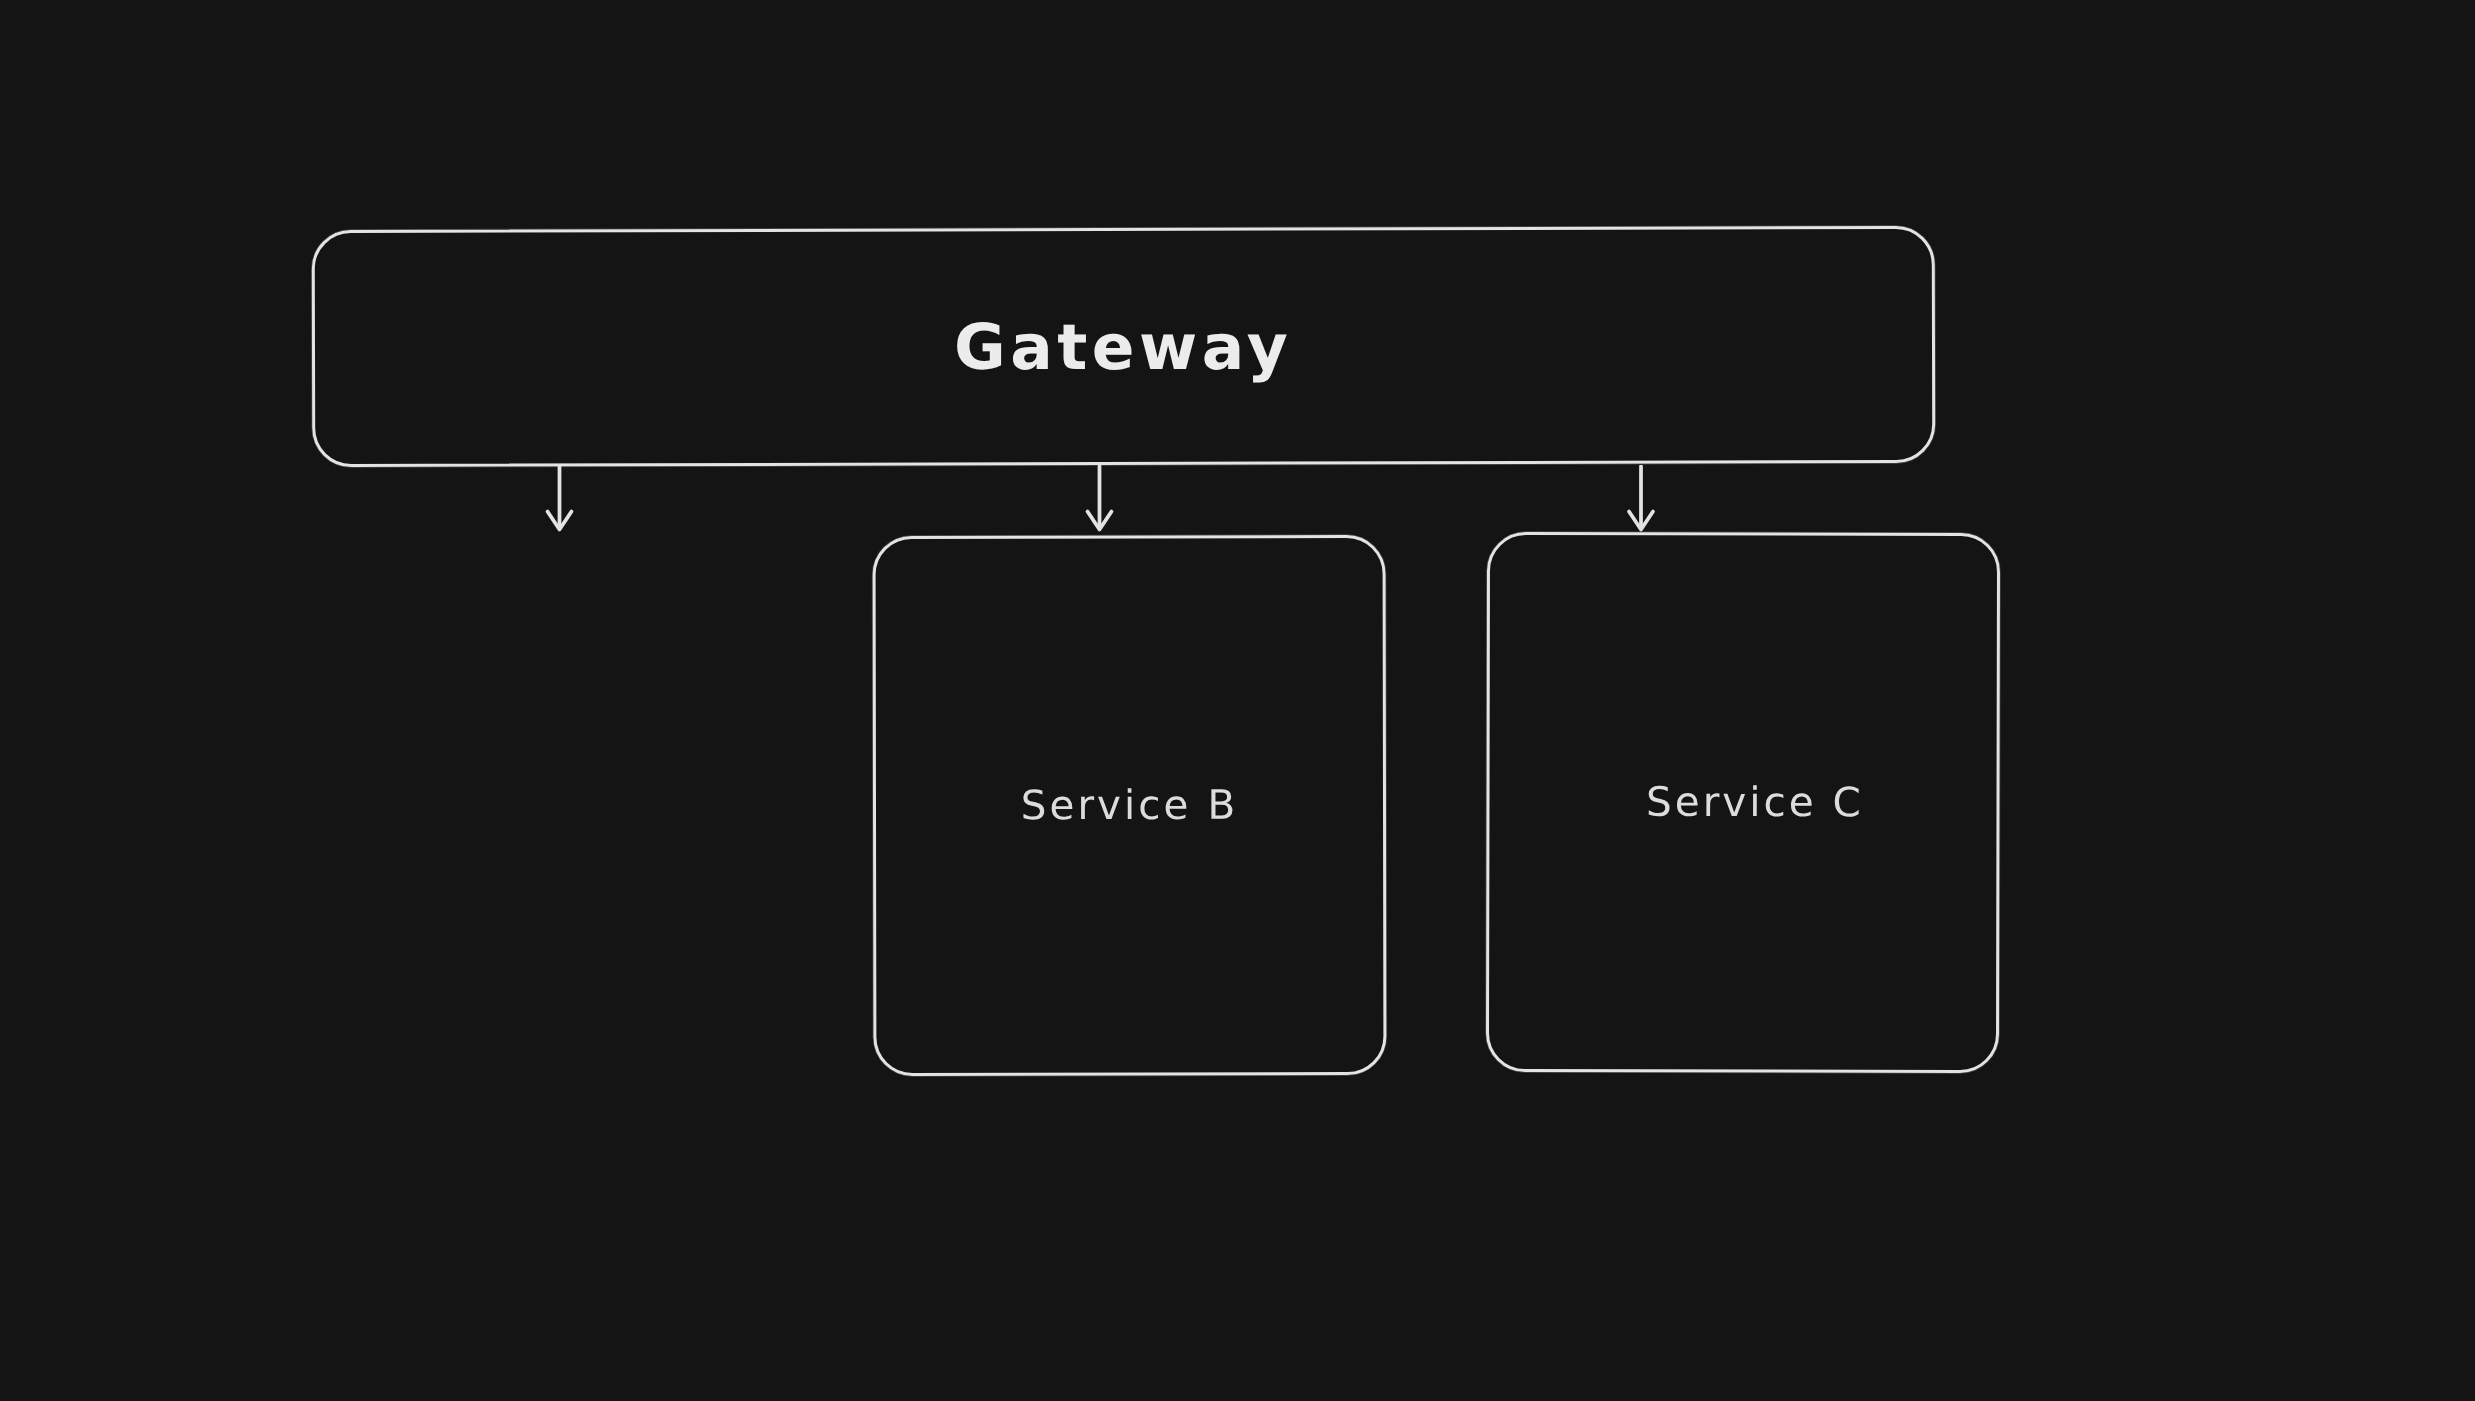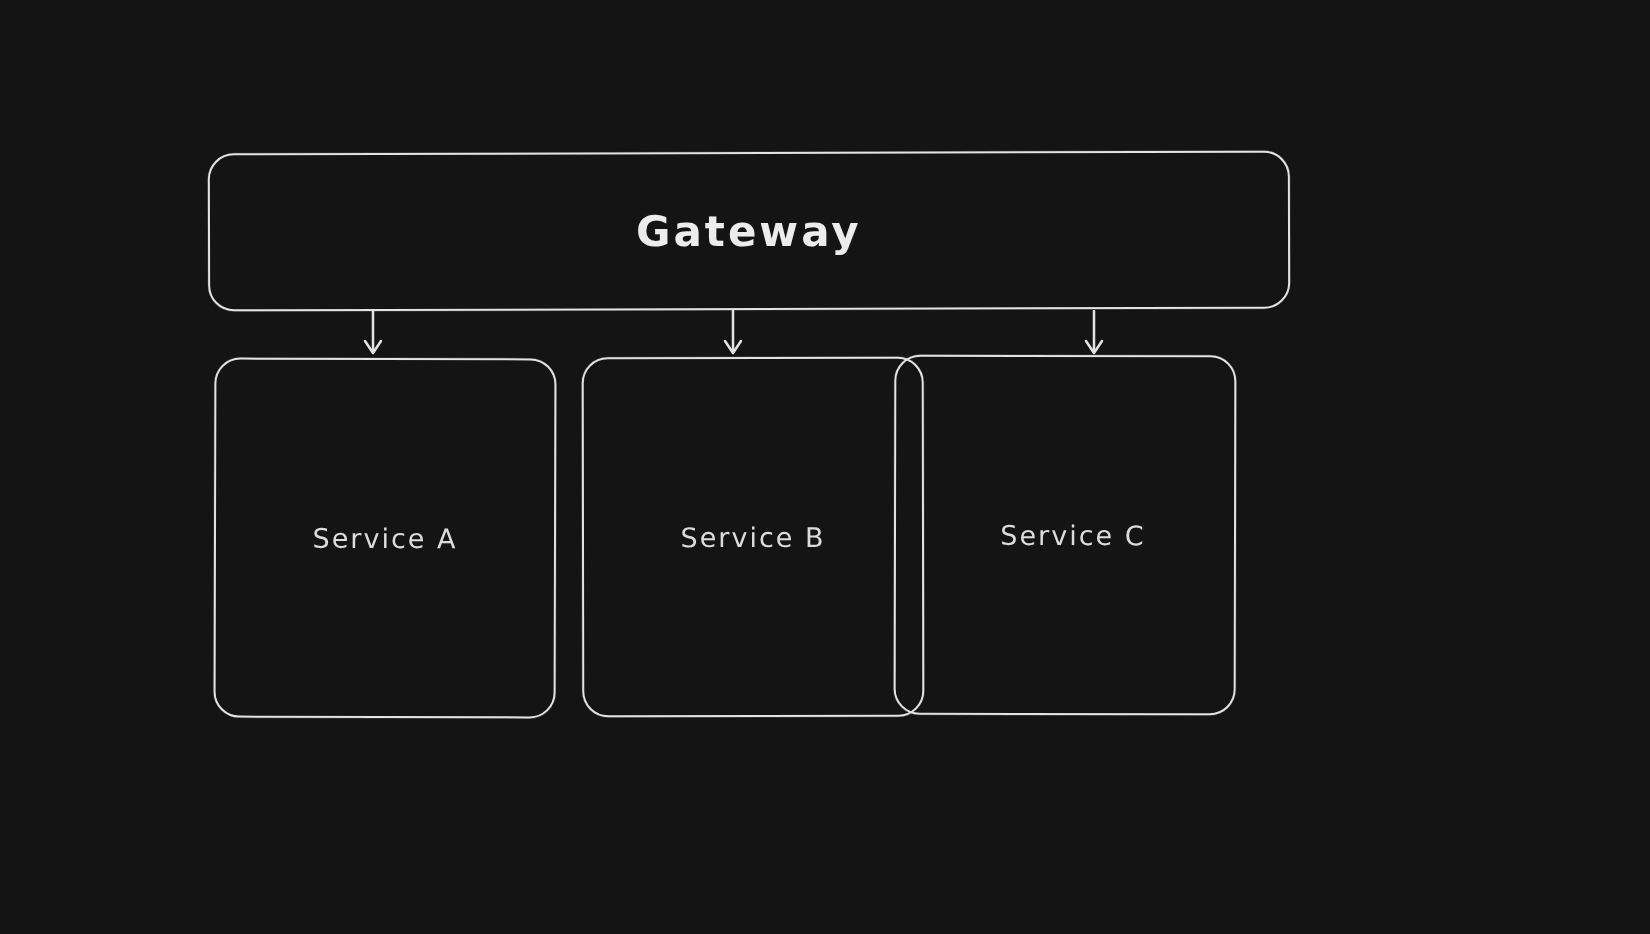--- a/index.html
+++ b/index.html
@@ -54,21 +54,21 @@
 
   .node-service .label {
     color: #dcdcdc;
     font-size: 27px;
     font-weight: 500;
     letter-spacing: 2px;
   }
 
   .node-service-a { left: 214px; top: 358px; transform: rotate(0.15deg); }
   .node-service-b { left: 582px; top: 357px; transform: rotate(-0.1deg); text-align: right; }
-  .node-service-c { left: 894px; top: 355px; transform: rotate(0.12deg); padding-left: 16px; }
+  .node-service-c { left: 991px; top: 355px; transform: rotate(0.12deg); padding-left: 16px; }
 
   .arrow {
     position: absolute;
     width: 40px;
     height: 48px;
   }
 
   .arrow-a { left: 353px; top: 310px; }
   .arrow-b { left: 713px; top: 310px; }
   .arrow-c { left: 1074px; top: 310px; }
@@ -107,23 +107,20 @@
     </svg>
   </div>
 
   <div class="arrow arrow-c">
     <svg viewBox="0 0 40 48" fill="none" xmlns="http://www.w3.org/2000/svg">
       <path d="M20 1 L20 42" stroke="#e3e3e3" stroke-width="2.5" stroke-linecap="round"></path>
       <path d="M12 31 L20 43 L28 31" stroke="#e3e3e3" stroke-width="2.5" stroke-linecap="round" stroke-linejoin="round" fill="none"></path>
     </svg>
   </div>
 
-  <div class="node node-service node-service-a">
-    <span class="label">Service A</span>
-  </div>
 
   <div class="node node-service node-service-b">
     <span class="label">Service B</span>
   </div>
 
   <div class="node node-service node-service-c">
     <span class="label">Service C</span>
   </div>
 
 </div>

